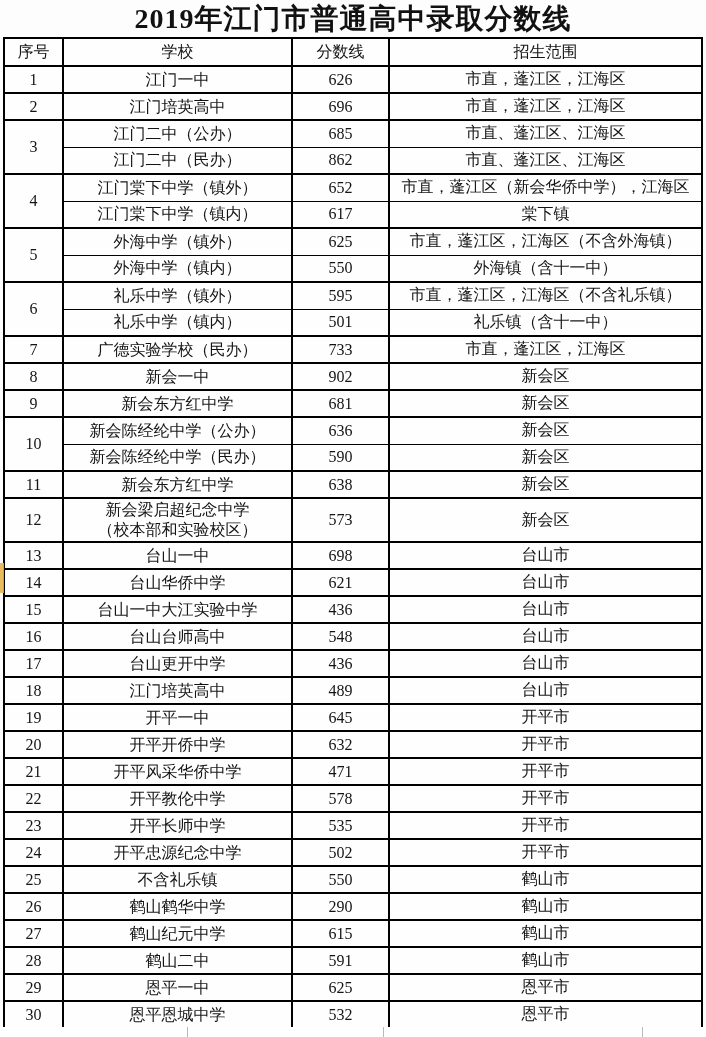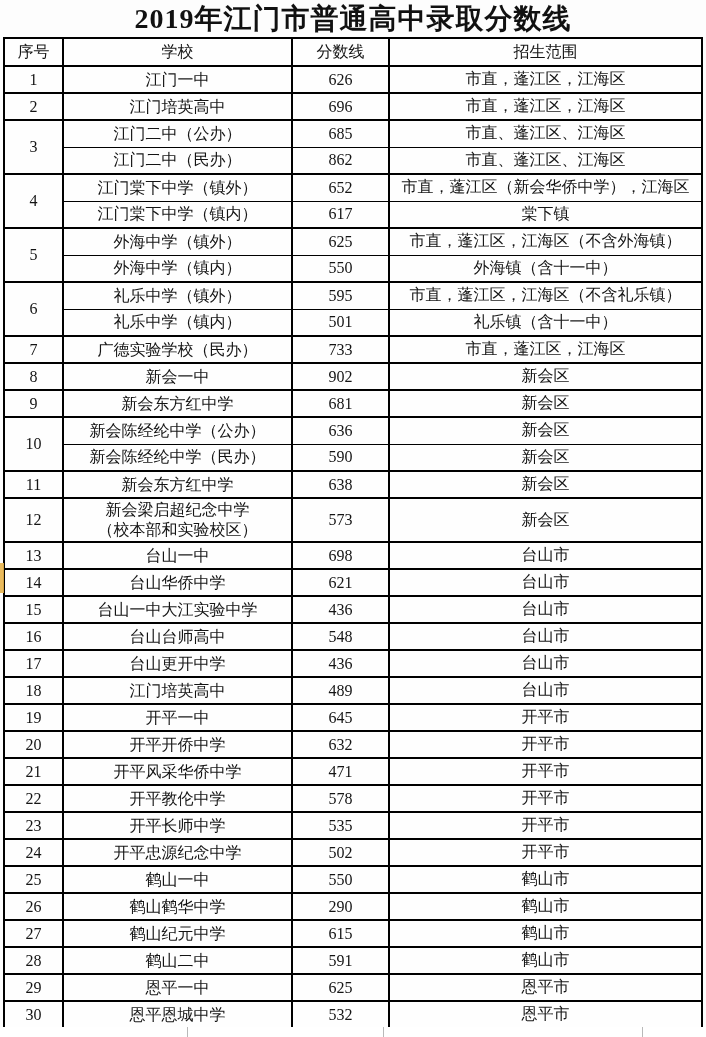--- a/index.html
+++ b/index.html
@@ -263,21 +263,21 @@
           <td class="col-area">开平市</td>
         </tr>
         <tr class="group-first">
           <td rowspan="1" class="col-no">24</td>
           <td class="col-school">开平忠源纪念中学</td>
           <td class="col-score">502</td>
           <td class="col-area">开平市</td>
         </tr>
         <tr class="group-first">
           <td rowspan="1" class="col-no">25</td>
-          <td class="col-school">鹤山一中</td>
+          <td class="col-school">不含礼乐镇</td>
           <td class="col-score">550</td>
           <td class="col-area">鹤山市</td>
         </tr>
         <tr class="group-first">
           <td rowspan="1" class="col-no">26</td>
           <td class="col-school">鹤山鹤华中学</td>
           <td class="col-score">290</td>
           <td class="col-area">鹤山市</td>
         </tr>
         <tr class="group-first">

